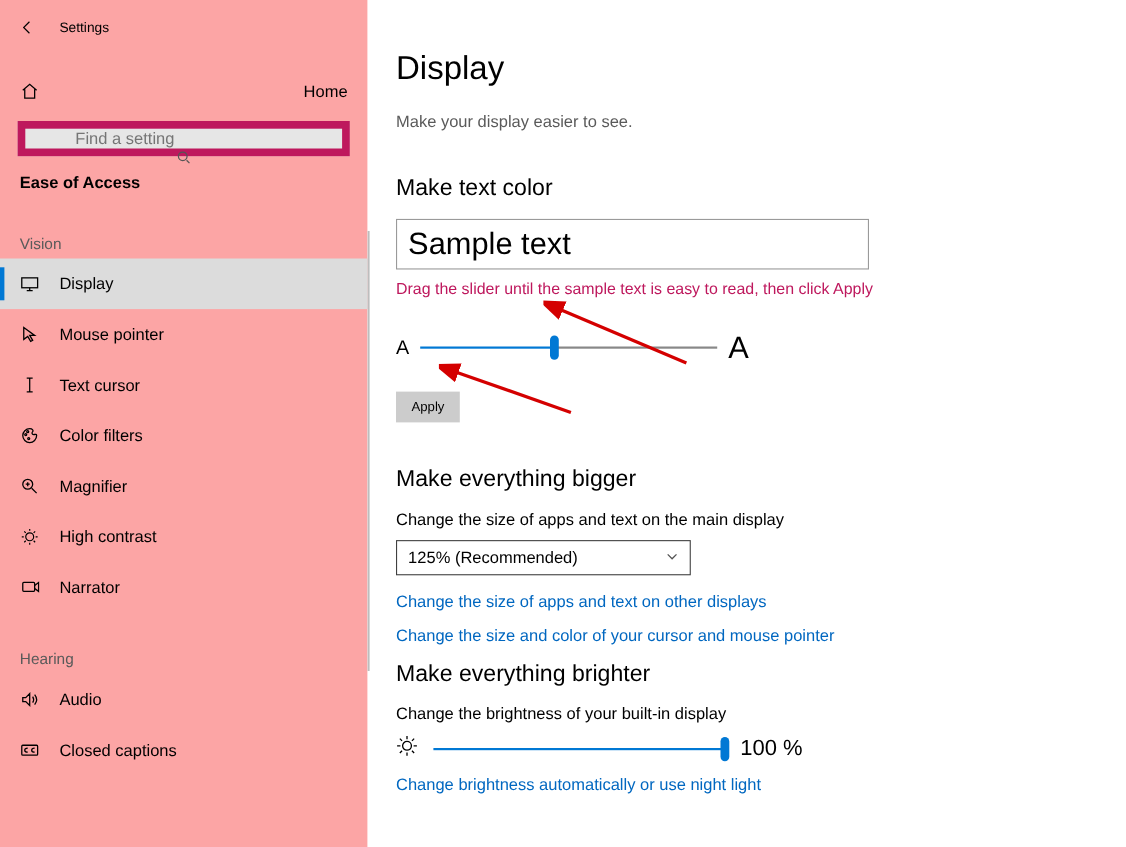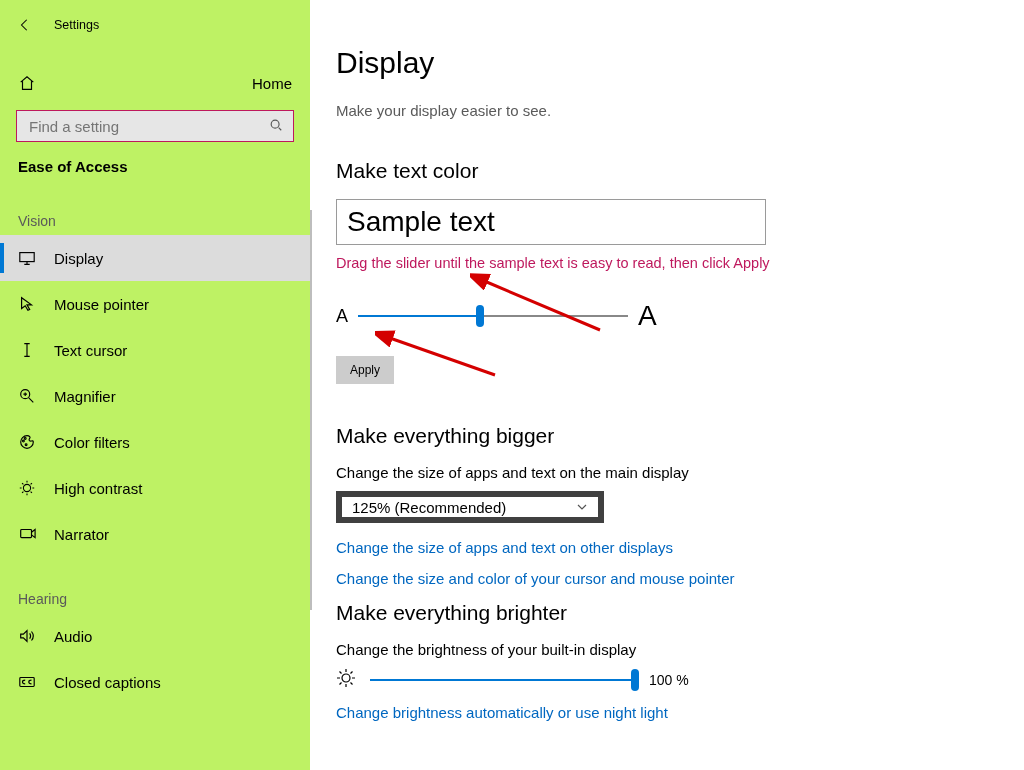--- a/index.html
+++ b/index.html
@@ -10,22 +10,22 @@
     background: #fff;
     color: #000;
     overflow: hidden;
   }
   .app {
     display: flex;
     width: 100%; height: 100%;
   }
   
   .sidebar {
-    width: 310px;
-    background: #bef264;
+    width: 334px;
+    background: #fca5a5;
     display: flex;
     flex-direction: column;
     padding-top: 8px;
   }
   .titlebar {
     display: flex;
     align-items: center;
     height: 34px;
     padding-left: 18px;
     gap: 22px;
@@ -46,25 +46,26 @@
     font-size: 15px;
     cursor: pointer;
     justify-content: space-between;
   }
   .search-wrap {
     margin: 6px 16px 0 16px;
   }
   .search {
     width: 100%;
     height: 32px;
-    border: 1px solid #be185d;
+    border: 7px solid #be185d;
     background: #e6e6e6;
     display: flex;
     align-items: center;
     padding: 0 8px 0 10px;
+    flex-direction: column;
   }
   .search input {
     flex: 1;
     border: none;
     background: transparent;
     font-size: 15px;
     outline: none;
     color: #555;
   }
   .search .sicon {
@@ -193,21 +194,21 @@
     cursor: pointer;
     margin-bottom: 40px;
   }
   .desc {
     font-size: 15px;
     margin-bottom: 10px;
   }
   .select-box {
     width: 268px;
     height: 32px;
-    border: 6px solid #404040;
+    border: 1px solid #404040;
     display: flex;
     align-items: center;
     justify-content: space-between;
     padding: 0 10px;
     font-size: 15px;
     margin-bottom: 16px;
     cursor: pointer;
   }
   .link {
     color: #0067c0;
@@ -216,21 +217,21 @@
     cursor: pointer;
     display: block;
   }
   .brightness-row {
     display: flex;
     align-items: center;
     gap: 14px;
     margin: 6px 0 12px 0;
   }
   .brightness-row .val {
-    font-size: 14px;
+    font-size: 20px;
   }
   
   .arrow {
     position: absolute;
     pointer-events: none;
   }
 </style>
 </head>
 <body>
 
@@ -295,37 +296,37 @@
         <svg viewBox="0 0 20 20" width="18" height="18" fill="none" stroke="#000" stroke-width="1.3">
           <path d="M10 3 V17 M7 3 H13 M7 17 H13"></path>
         </svg>
       </span>
       <span>Text cursor</span>
     </div>
 
     <div class="nav-item">
       <span class="nav-icon">
         <svg viewBox="0 0 20 20" width="18" height="18" fill="none" stroke="#000" stroke-width="1.3">
-          <circle cx="8" cy="8" r="5"></circle>
-            <path d="M12 12 L17 17 M6 8 H10 M8 6 V10"></path>
-        </svg>
-      </span>
-      <span>Magnifier</span>
-    </div>
-
-    <div class="nav-item">
-      <span class="nav-icon">
-        <svg viewBox="0 0 20 20" width="18" height="18" fill="none" stroke="#000" stroke-width="1.3">
           <path d="M10 3 A7 7 0 1 0 17 10 C17 8 15 9 14 9 C12 9 12 7 13 6 C14 5 13 3 10 3 Z"></path>
           <circle cx="6" cy="9" r="1"></circle>
             <circle cx="8" cy="6" r="1"></circle>
             <circle cx="9" cy="13" r="1"></circle>
         </svg>
       </span>
       <span>Color filters</span>
+    </div>
+
+    <div class="nav-item">
+      <span class="nav-icon">
+        <svg viewBox="0 0 20 20" width="18" height="18" fill="none" stroke="#000" stroke-width="1.3">
+          <circle cx="8" cy="8" r="5"></circle>
+            <path d="M12 12 L17 17 M6 8 H10 M8 6 V10"></path>
+        </svg>
+      </span>
+      <span>Magnifier</span>
     </div>
 
     <div class="nav-item">
       <span class="nav-icon">
         <svg viewBox="0 0 20 20" width="18" height="18" fill="none" stroke="#000" stroke-width="1.2">
           <circle cx="10" cy="10" r="4"></circle>
           <path d="M10 2 V4 M10 16 V18 M2 10 H4 M16 10 H18 M4.5 4.5 L6 6 M14 14 L15.5 15.5 M4.5 15.5 L6 14 M14 6 L15.5 4.5"></path>
         </svg>
       </span>
       <span>High contrast</span>

